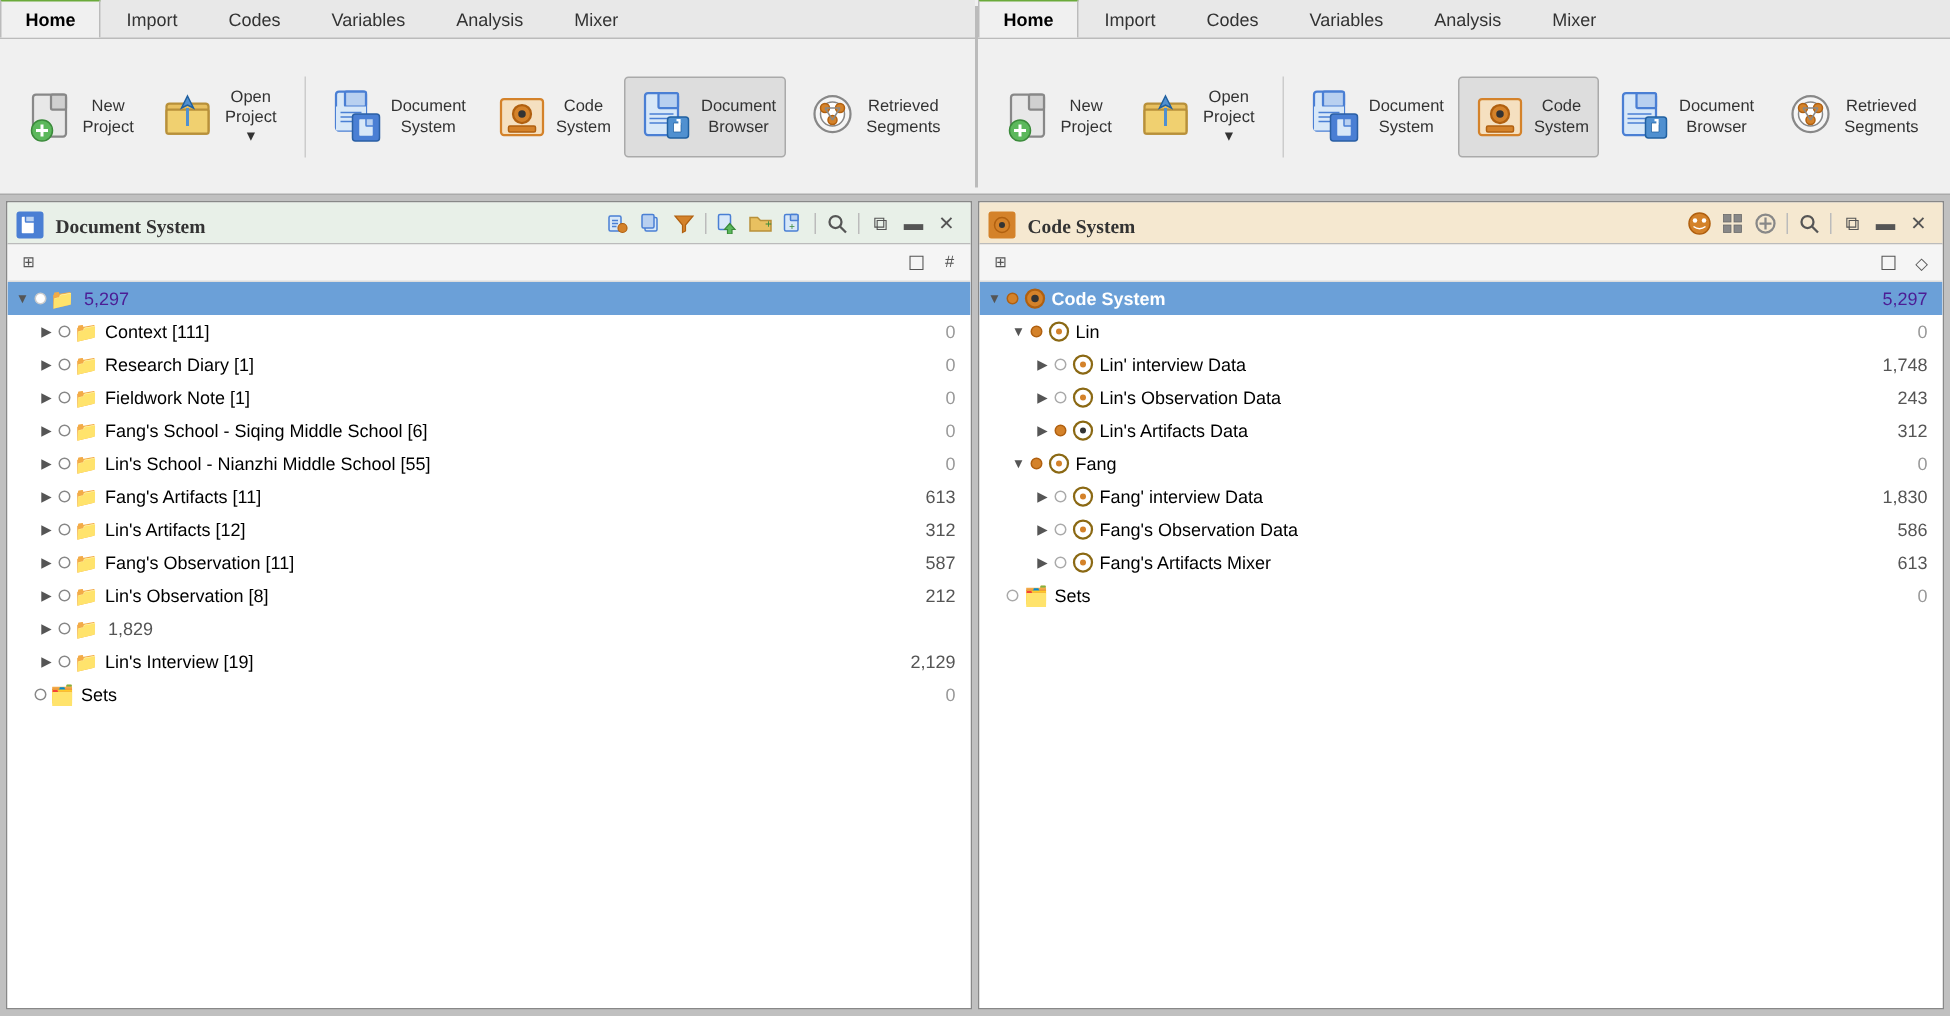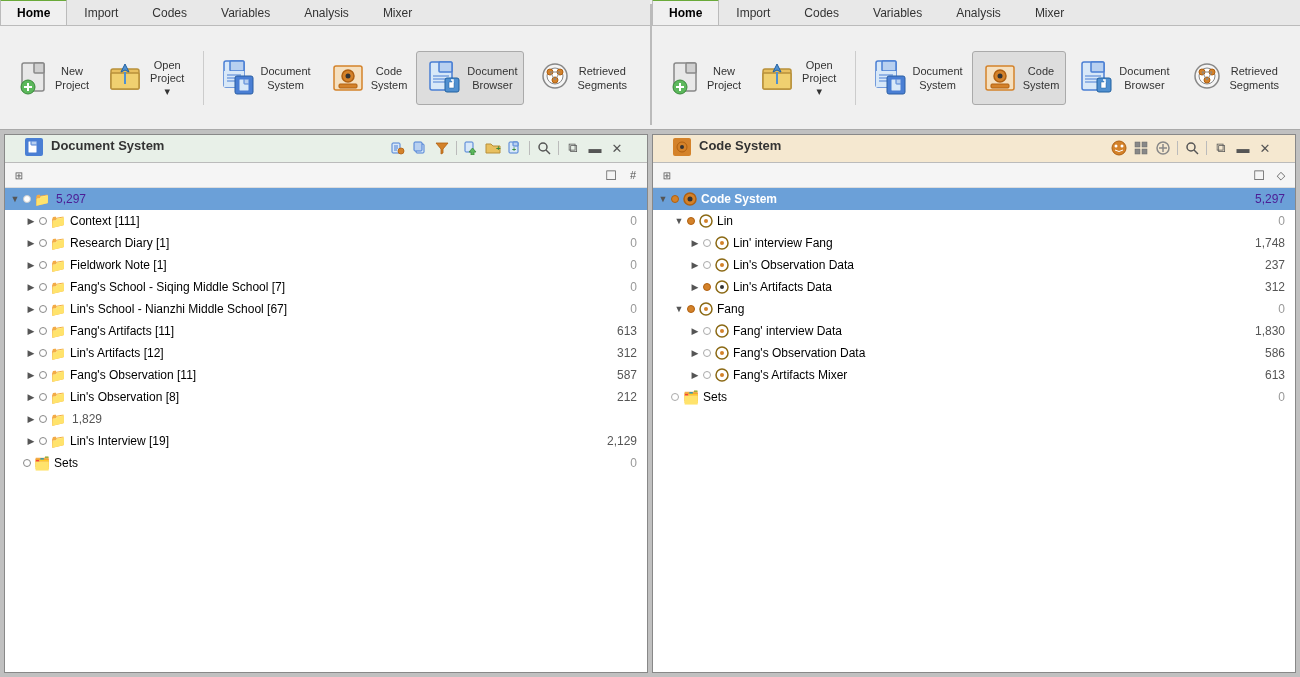--- a/index.html
+++ b/index.html
@@ -115,25 +115,26 @@
       flex: 1;
       display: flex;
       flex-direction: column;
       background: #fff;
       border: 1px solid #888;
       min-width: 0;
     }
 
     .panel-titlebar {
       display: flex;
-      align-items: flex-start;
-      padding: 3px 20px;
+      align-items: flex-end;
+      padding: 3px 6px;
       border-bottom: 1px solid #bbb;
       gap: 4px;
       min-height: 28px;
+      font-family: Liberation Serif, serif;
     }
     .panel-titlebar.doc-system { background: #e8f0e8; }
     .panel-titlebar.code-system { background: #f5e8d0; }
 
     .panel-title {
       font-size: 13px;
       font-weight: bold;
       color: #333;
       flex: 1;
     }
@@ -606,29 +607,29 @@
         <span class="row-dot empty"></span>
         <span class="row-icon folder-blue">📁</span>
         <span class="row-label">Fieldwork Note [1]</span>
         <span class="row-count zero">0</span>
       </div>
 
       <div class="tree-row" style="padding-left: 18px;">
         <span class="expand-arrow">▶</span>
         <span class="row-dot empty"></span>
         <span class="row-icon folder-blue">📁</span>
-        <span class="row-label">Fang's School - Siqing Middle School [7]</span>
+        <span class="row-label">Fang's School - Siqing Middle School [6]</span>
         <span class="row-count zero">0</span>
       </div>
 
       <div class="tree-row" style="padding-left: 18px;">
         <span class="expand-arrow">▶</span>
         <span class="row-dot empty"></span>
         <span class="row-icon folder-blue">📁</span>
-        <span class="row-label">Lin's School - Nianzhi Middle School [67]</span>
+        <span class="row-label">Lin's School - Nianzhi Middle School [55]</span>
         <span class="row-count zero">0</span>
       </div>
 
       <div class="tree-row" style="padding-left: 18px;">
         <span class="expand-arrow">▶</span>
         <span class="row-dot empty"></span>
         <span class="row-icon folder-blue">📁</span>
         <span class="row-label">Fang's Artifacts [11]</span>
         <span class="row-count">613</span>
       </div>
@@ -776,35 +777,35 @@
 
       <div class="tree-row" style="padding-left: 34px;">
         <span class="expand-arrow">▶</span>
         <span style="width:8px; height:8px; border-radius:50%; background:#fff; border:1px solid #aaa; display:inline-block; margin-right:3px; flex-shrink:0;"></span>
         <span style="margin-right:3px; flex-shrink:0; display:inline-flex;">
           <svg width="16" height="16" viewBox="0 0 16 16">
               <circle cx="8" cy="8" r="6" fill="none" stroke="#8B6914" stroke-width="1.5"></circle>
               <circle cx="8" cy="8" r="2" fill="#d4822a"></circle>
             </svg>
         </span>
-        <span class="row-label">Lin' interview Fang</span>
+        <span class="row-label">Lin' interview Data</span>
         <span class="row-count">1,748</span>
       </div>
 
       <div class="tree-row" style="padding-left: 34px;">
         <span class="expand-arrow">▶</span>
         <span style="width:8px; height:8px; border-radius:50%; background:#fff; border:1px solid #aaa; display:inline-block; margin-right:3px; flex-shrink:0;"></span>
         <span style="margin-right:3px; flex-shrink:0; display:inline-flex;">
           <svg width="16" height="16" viewBox="0 0 16 16">
               <circle cx="8" cy="8" r="6" fill="none" stroke="#8B6914" stroke-width="1.5"></circle>
               <circle cx="8" cy="8" r="2" fill="#d4822a"></circle>
             </svg>
         </span>
         <span class="row-label">Lin's Observation Data</span>
-        <span class="row-count">237</span>
+        <span class="row-count">243</span>
       </div>
 
       <div class="tree-row" style="padding-left: 34px;">
         <span class="expand-arrow">▶</span>
         <span style="width:8px; height:8px; border-radius:50%; background:#d4822a; border:1px solid #b06010; display:inline-block; margin-right:3px; flex-shrink:0;"></span>
         <span style="margin-right:3px; flex-shrink:0; display:inline-flex;">
           <svg width="16" height="16" viewBox="0 0 16 16">
               <circle cx="8" cy="8" r="6" fill="none" stroke="#8B6914" stroke-width="1.5"></circle>
               <circle cx="8" cy="8" r="2" fill="#333"></circle>
             </svg>

